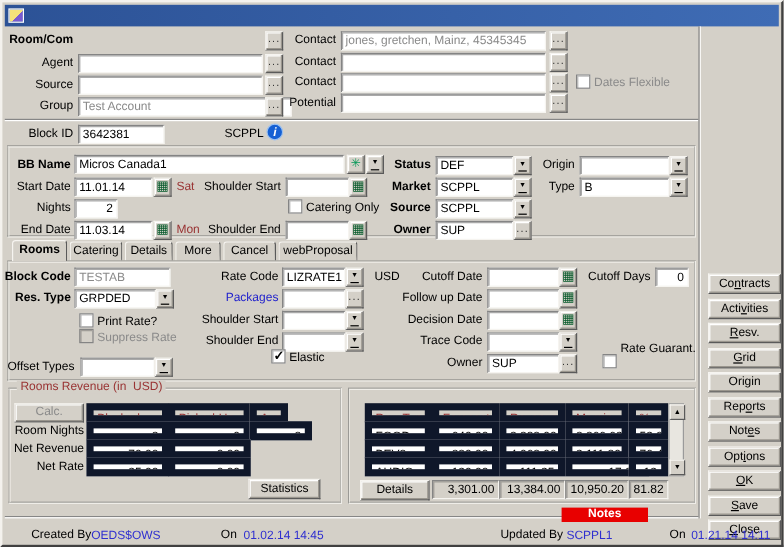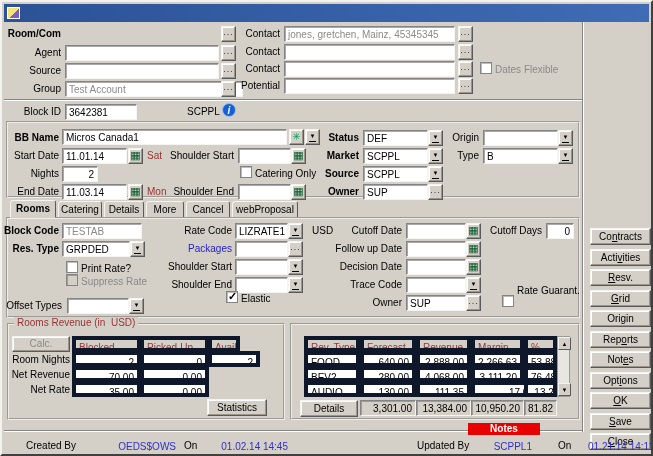--- a/index.html
+++ b/index.html
@@ -9,21 +9,21 @@
   .titlebar{position:absolute;left:2px;top:2px;width:645px;height:18px;
        background:linear-gradient(90deg,#2c5296,#3f6cb5);color:#fff;font-weight:bold;font-size:11px;
        display:flex;align-items:center;gap:4px;padding-left:3px;box-sizing:border-box;}
   .appicon{width:13px;height:12px;background:linear-gradient(135deg,#f5e27a 0 55%,#7a5bd0 55% 100%);
        border:1px solid #fff;box-sizing:border-box;}
   .lbl{position:absolute;height:12px;line-height:12px;text-align:right;white-space:nowrap;}
   .ll{text-align:left;}
   .b{font-weight:bold;}
   .mar{color:#993333;}
   .gray{color:#8a8a8a;}
-  .blue{color:#2f2fd0;text-align:right;}
+  .blue{color:#2f2fd0;}
   .link{color:#2222cc;}
   .fld{position:absolute;height:16px;box-sizing:border-box;background:#fff;
        border:1px solid;border-color:#848484 #f6f4f0 #f6f4f0 #848484;
        box-shadow:inset 1px 1px 0 rgba(64,64,64,.45);
        padding:2px 3px 0 3px;line-height:12px;white-space:nowrap;overflow:hidden;}
   .num{text-align:right;}
   .dis{color:#8a8a8a;}
   .selTxt{background:#3366cc;color:#fff;padding:0 1px;}
   .btn{position:absolute;box-sizing:border-box;background:#d4d0c8;
        border:1px solid;border-color:#f6f4f0 #5a5a5a #5a5a5a #f6f4f0;
@@ -35,21 +35,21 @@
   .cal span{display:block;font-size:11px;line-height:13px;color:#055a2a;}
   .ell{font-size:9px;line-height:10px;letter-spacing:1px;color:#333;}
   .chk{position:absolute;width:12px;height:12px;background:#fff;box-sizing:border-box;
        border:1px solid #848484;box-shadow:inset 1px 1px 0 rgba(64,64,64,.35);}
   .chk.on::after{content:"✓";position:absolute;left:1px;top:-2px;font-size:11px;font-weight:bold;color:#000;}
   .chk.disb{background:#d4d0c8;}
   .frame{position:absolute;border:2px groove #efede8;box-sizing:border-box;}
   .legend{position:absolute;background:#d4d0c8;color:#993333;padding:0 3px;white-space:pre;z-index:2;}
   .hsep{position:absolute;height:0;border-top:1px solid #868686;border-bottom:1px solid #fff;}
   .vsep{position:absolute;width:0;border-left:1px solid #868686;border-right:1px solid #fff;}
-  .cell{position:absolute;box-sizing:border-box;height:16px;border:4px solid #0f172a;background:#fff;
+  .cell{position:absolute;box-sizing:border-box;height:16px;border:6px solid #0f172a;background:#fff;
        padding:2px 3px 0 3px;line-height:11px;white-space:nowrap;overflow:hidden;}
   .hd{background:#d4d0c8;color:#993333;}
   .rlbl{position:absolute;height:12px;line-height:12px;text-align:right;white-space:nowrap;}
   .tot{position:absolute;box-sizing:border-box;height:16px;background:#d4d0c8;
        border:1px solid;border-color:#848484 #f6f4f0 #f6f4f0 #848484;box-shadow:inset 1px 1px 0 rgba(64,64,64,.35);
        padding:2px 3px 0 3px;text-align:right;line-height:11px;}
   .tab{position:absolute;box-sizing:border-box;background:#d4d0c8;text-align:center;
        border:1px solid;border-color:#f6f4f0 #5a5a5a transparent #f6f4f0;
        border-top-left-radius:3px;border-top-right-radius:3px;
        height:17px;top:199px;line-height:16px;}

